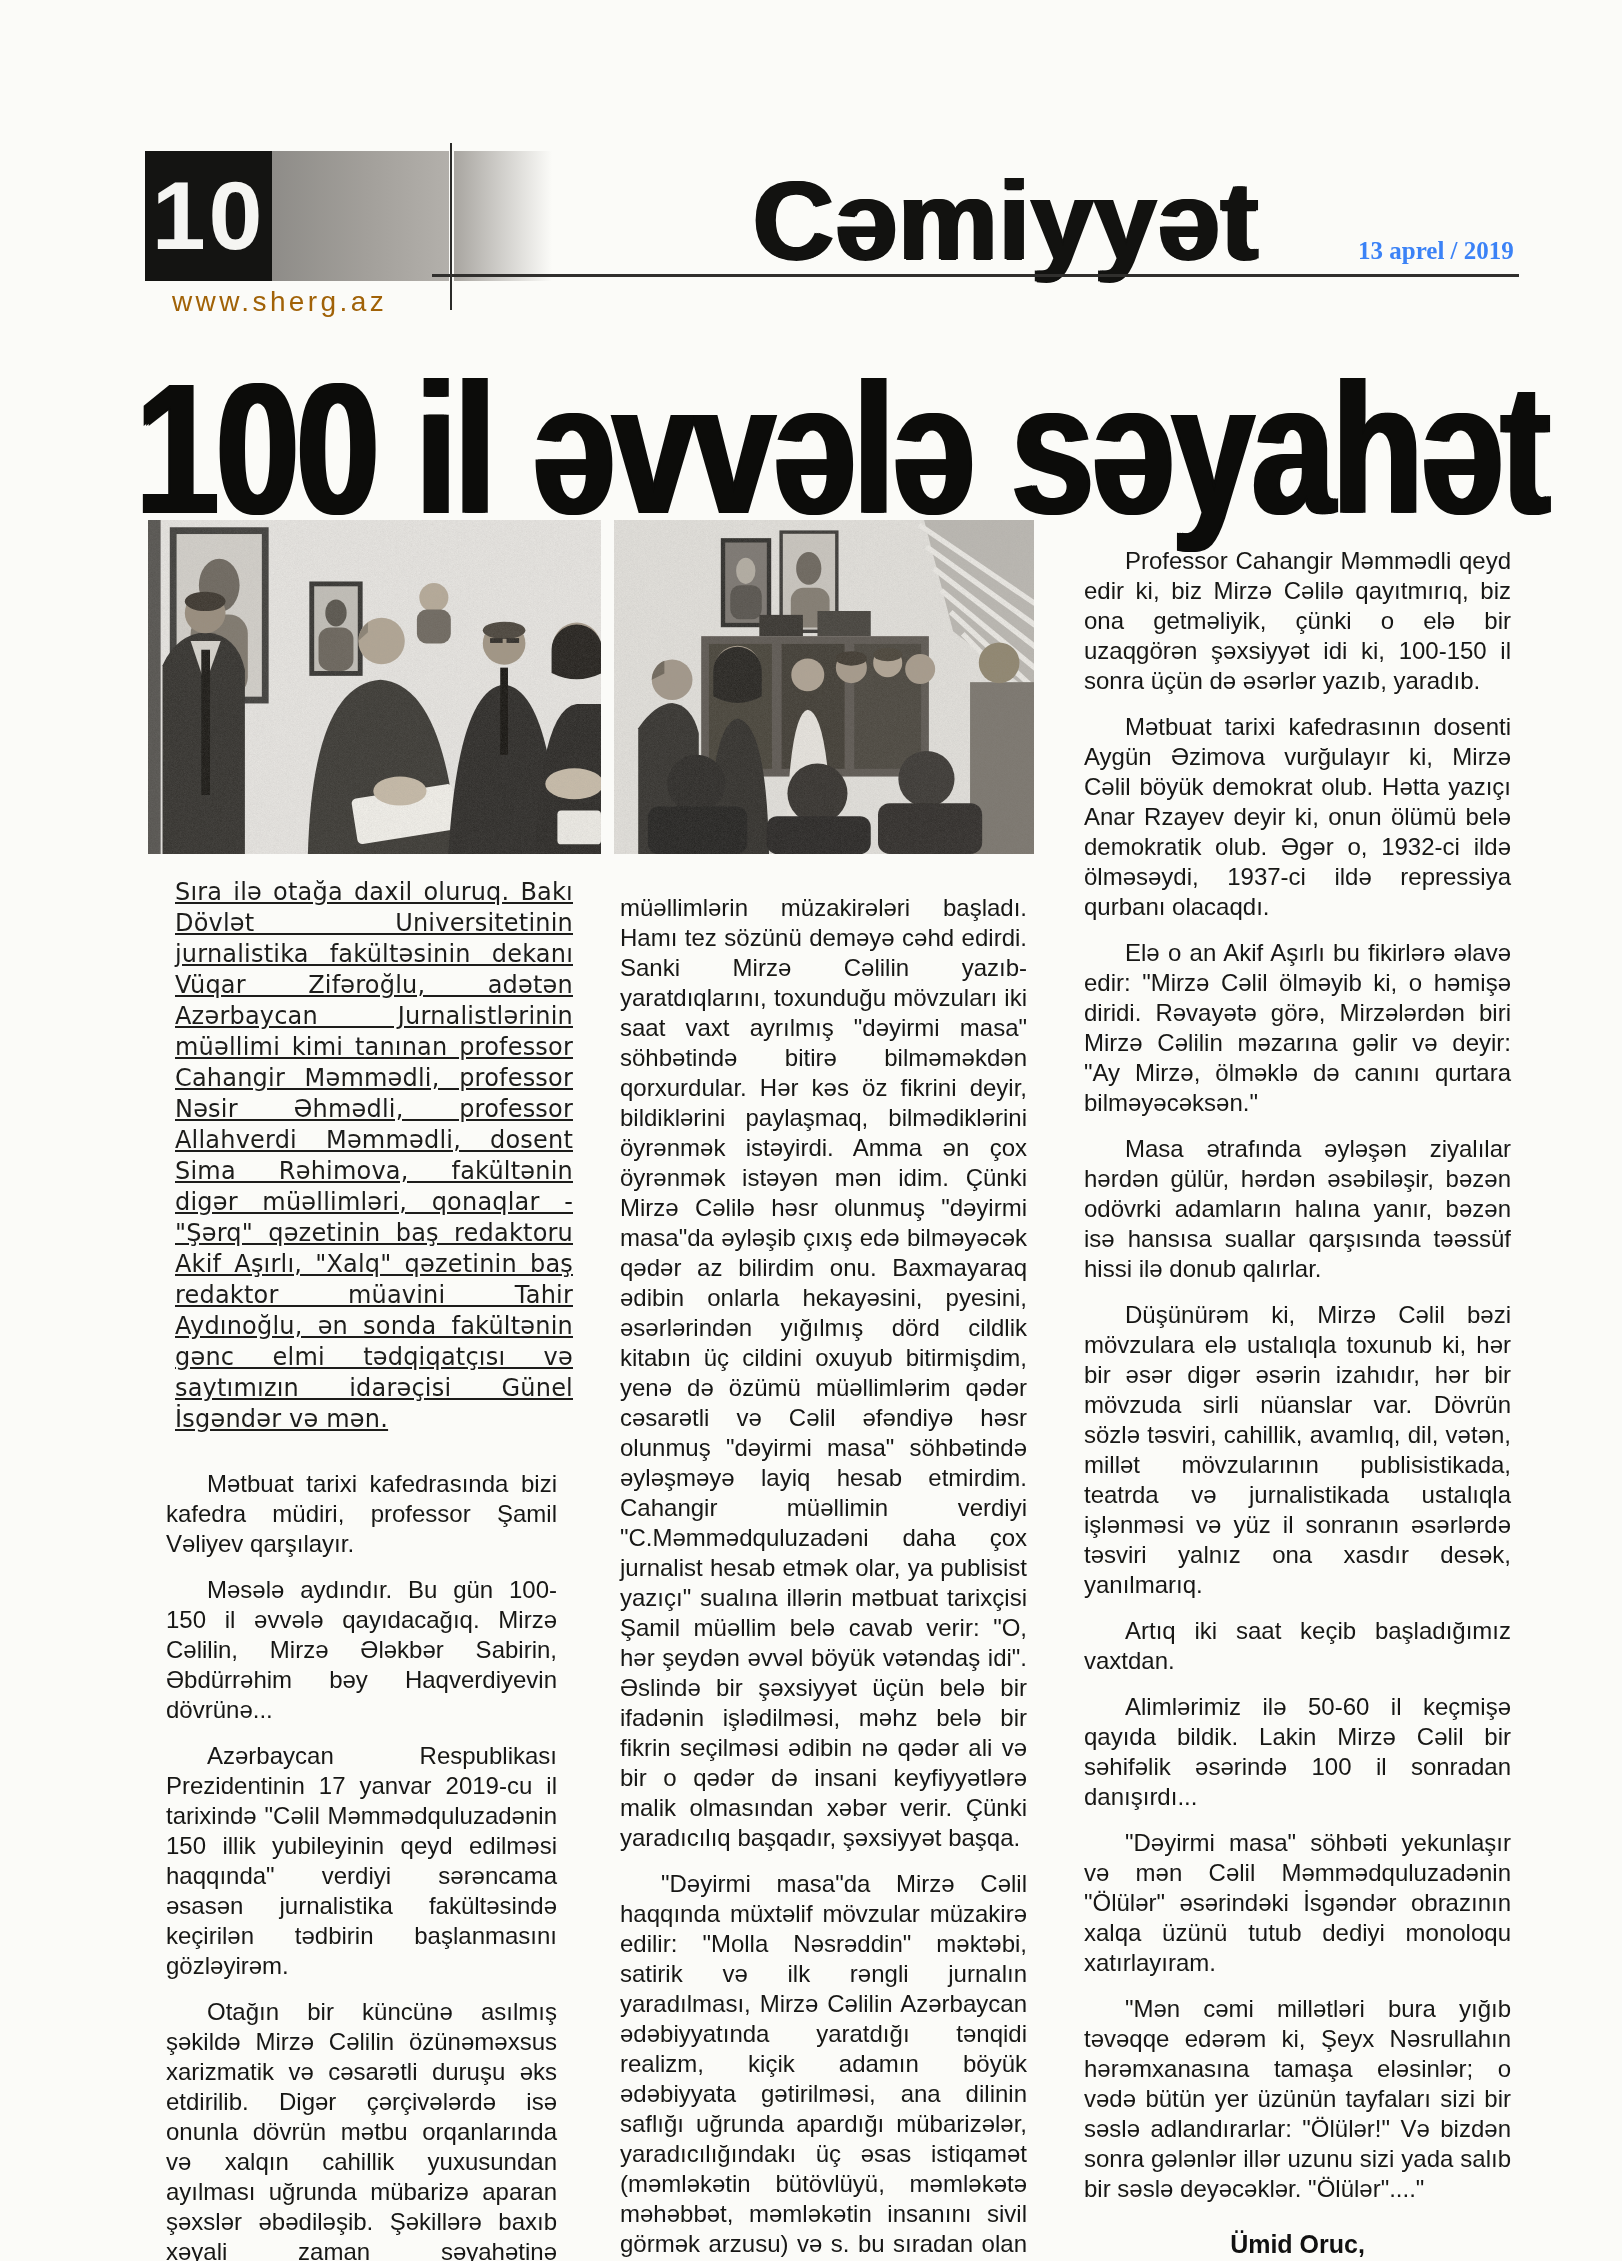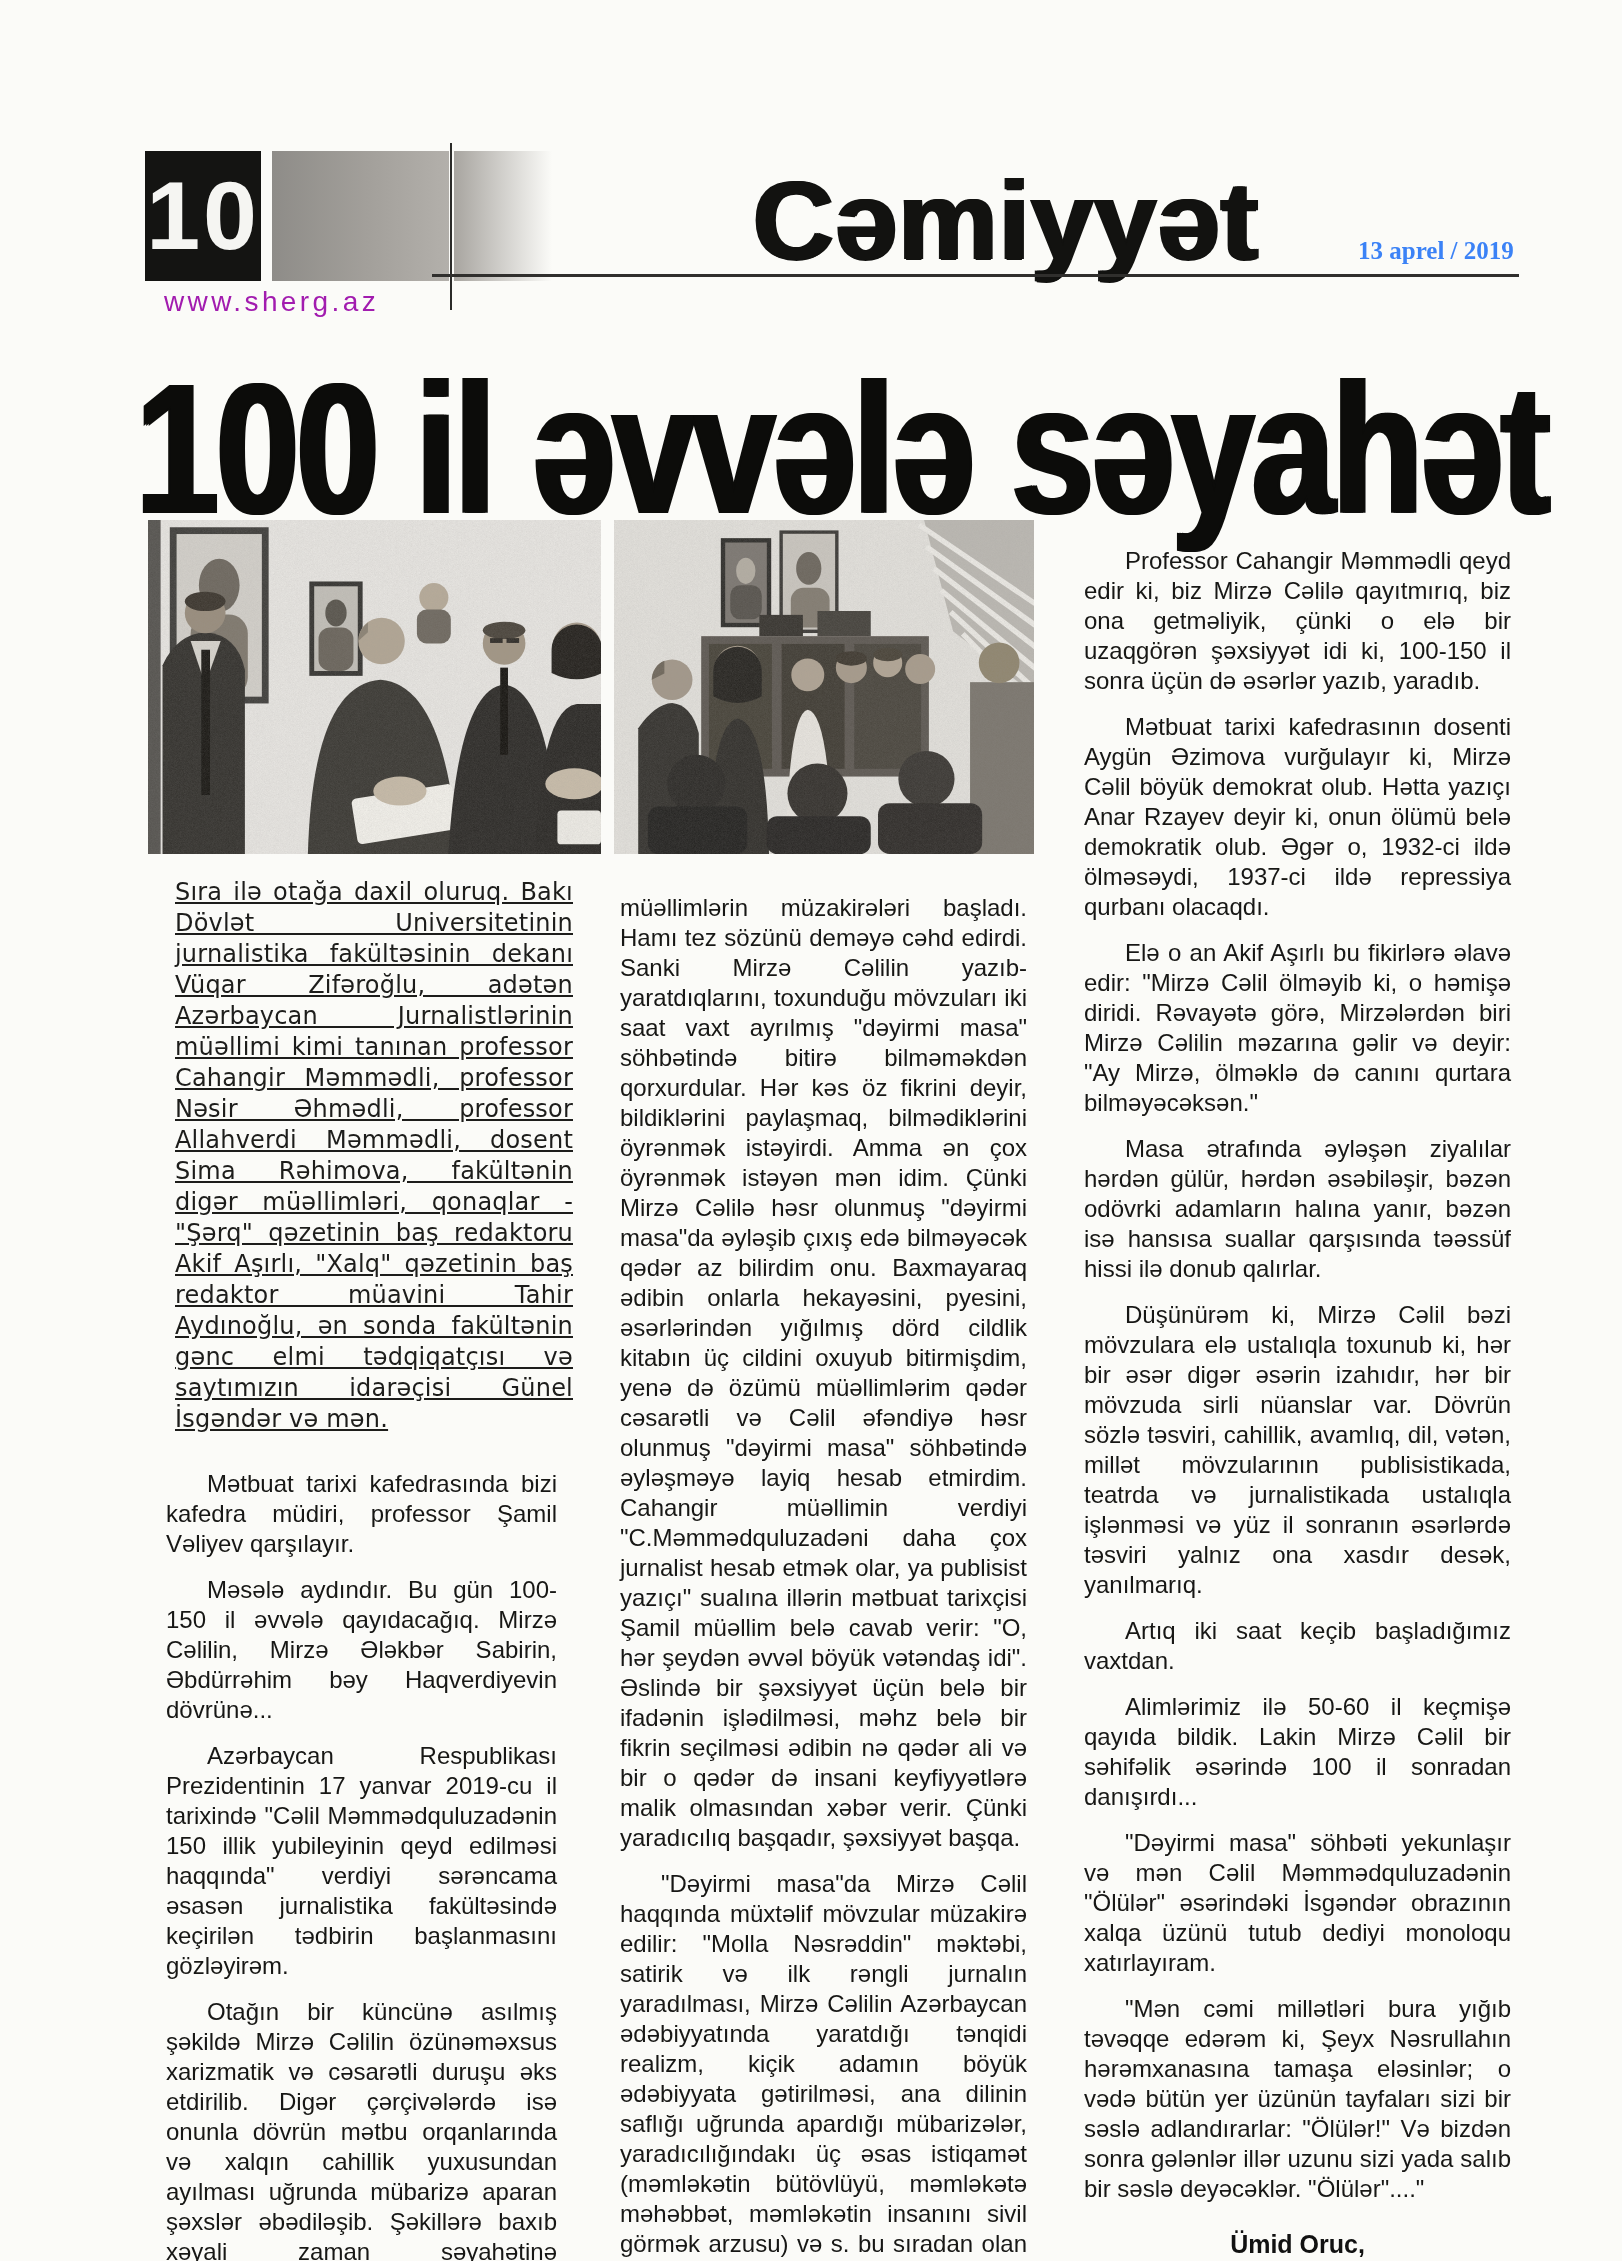--- a/index.html
+++ b/index.html
@@ -1,29 +1,29 @@
 <!DOCTYPE html>
 <html style="font-size:7.7px"><head>
 <meta charset="utf-8">
 <style>
   html,body{margin:0;padding:0;background:#6e6e6e;}
   .page{position:relative;width:1622px;height:2261px;background:#fbfbf8;overflow:hidden;
         font-family:"Liberation Sans",sans-serif;color:#161614;}
 
   
-  .pagenum-box{position:absolute;left:145px;top:151px;width:116px;height:130px;background:#141412;
+  .pagenum-box{position:absolute;left:145px;top:151px;width:127px;height:130px;background:#141412;
                display:flex;align-items:center;justify-content:center;}
   .pagenum{color:#f5f5f2;font-size:97px;font-weight:bold;letter-spacing:2.9px;}
   .gray-grad{position:absolute;left:272px;top:151px;width:177px;height:130px;
              background:linear-gradient(90deg,#8e8c88 0%,#a3a09b 55%,#b3b0ab 100%);}
   .stamp{position:absolute;left:454px;top:151px;width:109px;height:130px;
          background:linear-gradient(90deg,#a8a5a0 0%,rgba(250,250,248,0) 90%);}
   .vrule{position:absolute;left:450px;top:143px;width:2.4px;height:167px;background:#2b2b29;}
   .hrule{position:absolute;left:432px;top:274px;width:1087px;height:2.9px;background:#302f2d;}
-  .website{position:absolute;left:164px;top:286px;font-size:28px;color:#a21caf;letter-spacing:3.4px;}
+  .website{position:absolute;left:172px;top:286px;font-size:28px;color:#a16207;letter-spacing:3.4px;}
   .section-title{position:absolute;left:753px;top:156px;font-size:112px;font-weight:bold;
                  letter-spacing:1px;color:#121210;
                  text-shadow:1.9px 0 currentColor,-1.9px 0 currentColor,0 1px currentColor;}
   .date{position:absolute;left:1358px;top:237px;font-size:25px;font-weight:bold;
         font-family:"Liberation Serif",serif;color:#3b82f6;}
 
   
   .headline{position:absolute;left:136px;top:342px;margin:0;height:184px;}
   .headline-inner{display:inline-block;white-space:nowrap;font-size:177px;font-weight:bold;
                   letter-spacing:-2.9px;color:#0c0c0a;transform:scale(0.84,1.05);transform-origin:0 0;

